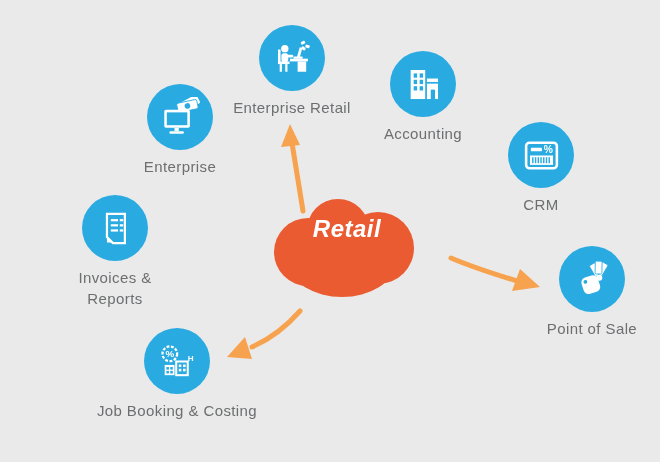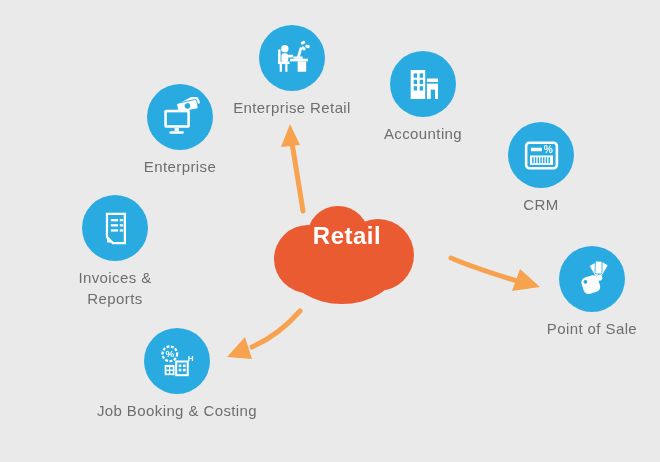--- a/index.html
+++ b/index.html
@@ -27,21 +27,21 @@
     position:absolute;top:72px;left:50%;transform:translateX(-50%);
     width:200px;text-align:center;
     font-size:15px;line-height:21px;letter-spacing:.4px;
     color:var(--label);
   }
   .node-label.narrow{width:104px;}
   .icon{width:41px;height:41px;display:block;}
   .icon .w{fill:#fff;}
   .icon .b{fill:var(--accent);}
   .icon .ws{fill:none;stroke:#fff;}
-  .cloud{position:absolute;left:262px;top:189px;width:170px;height:120px;}
+  .cloud{position:absolute;left:262px;top:182px;width:170px;height:120px;font-style:italic;}
   .cloud svg{position:absolute;left:0;top:0;}
   .cloud-text{
     position:absolute;top:33px;left:0;width:100%;
     text-align:center;color:#fff;
     font-size:24px;font-weight:bold;line-height:27px;letter-spacing:.5px;
   }
   .arrows{position:absolute;left:0;top:0;width:660px;height:462px;pointer-events:none;}
   .arrows path{stroke:var(--arrow);stroke-width:5;fill:none;stroke-linecap:round;}
   .arrows polygon{fill:var(--arrow);}
 </style>

